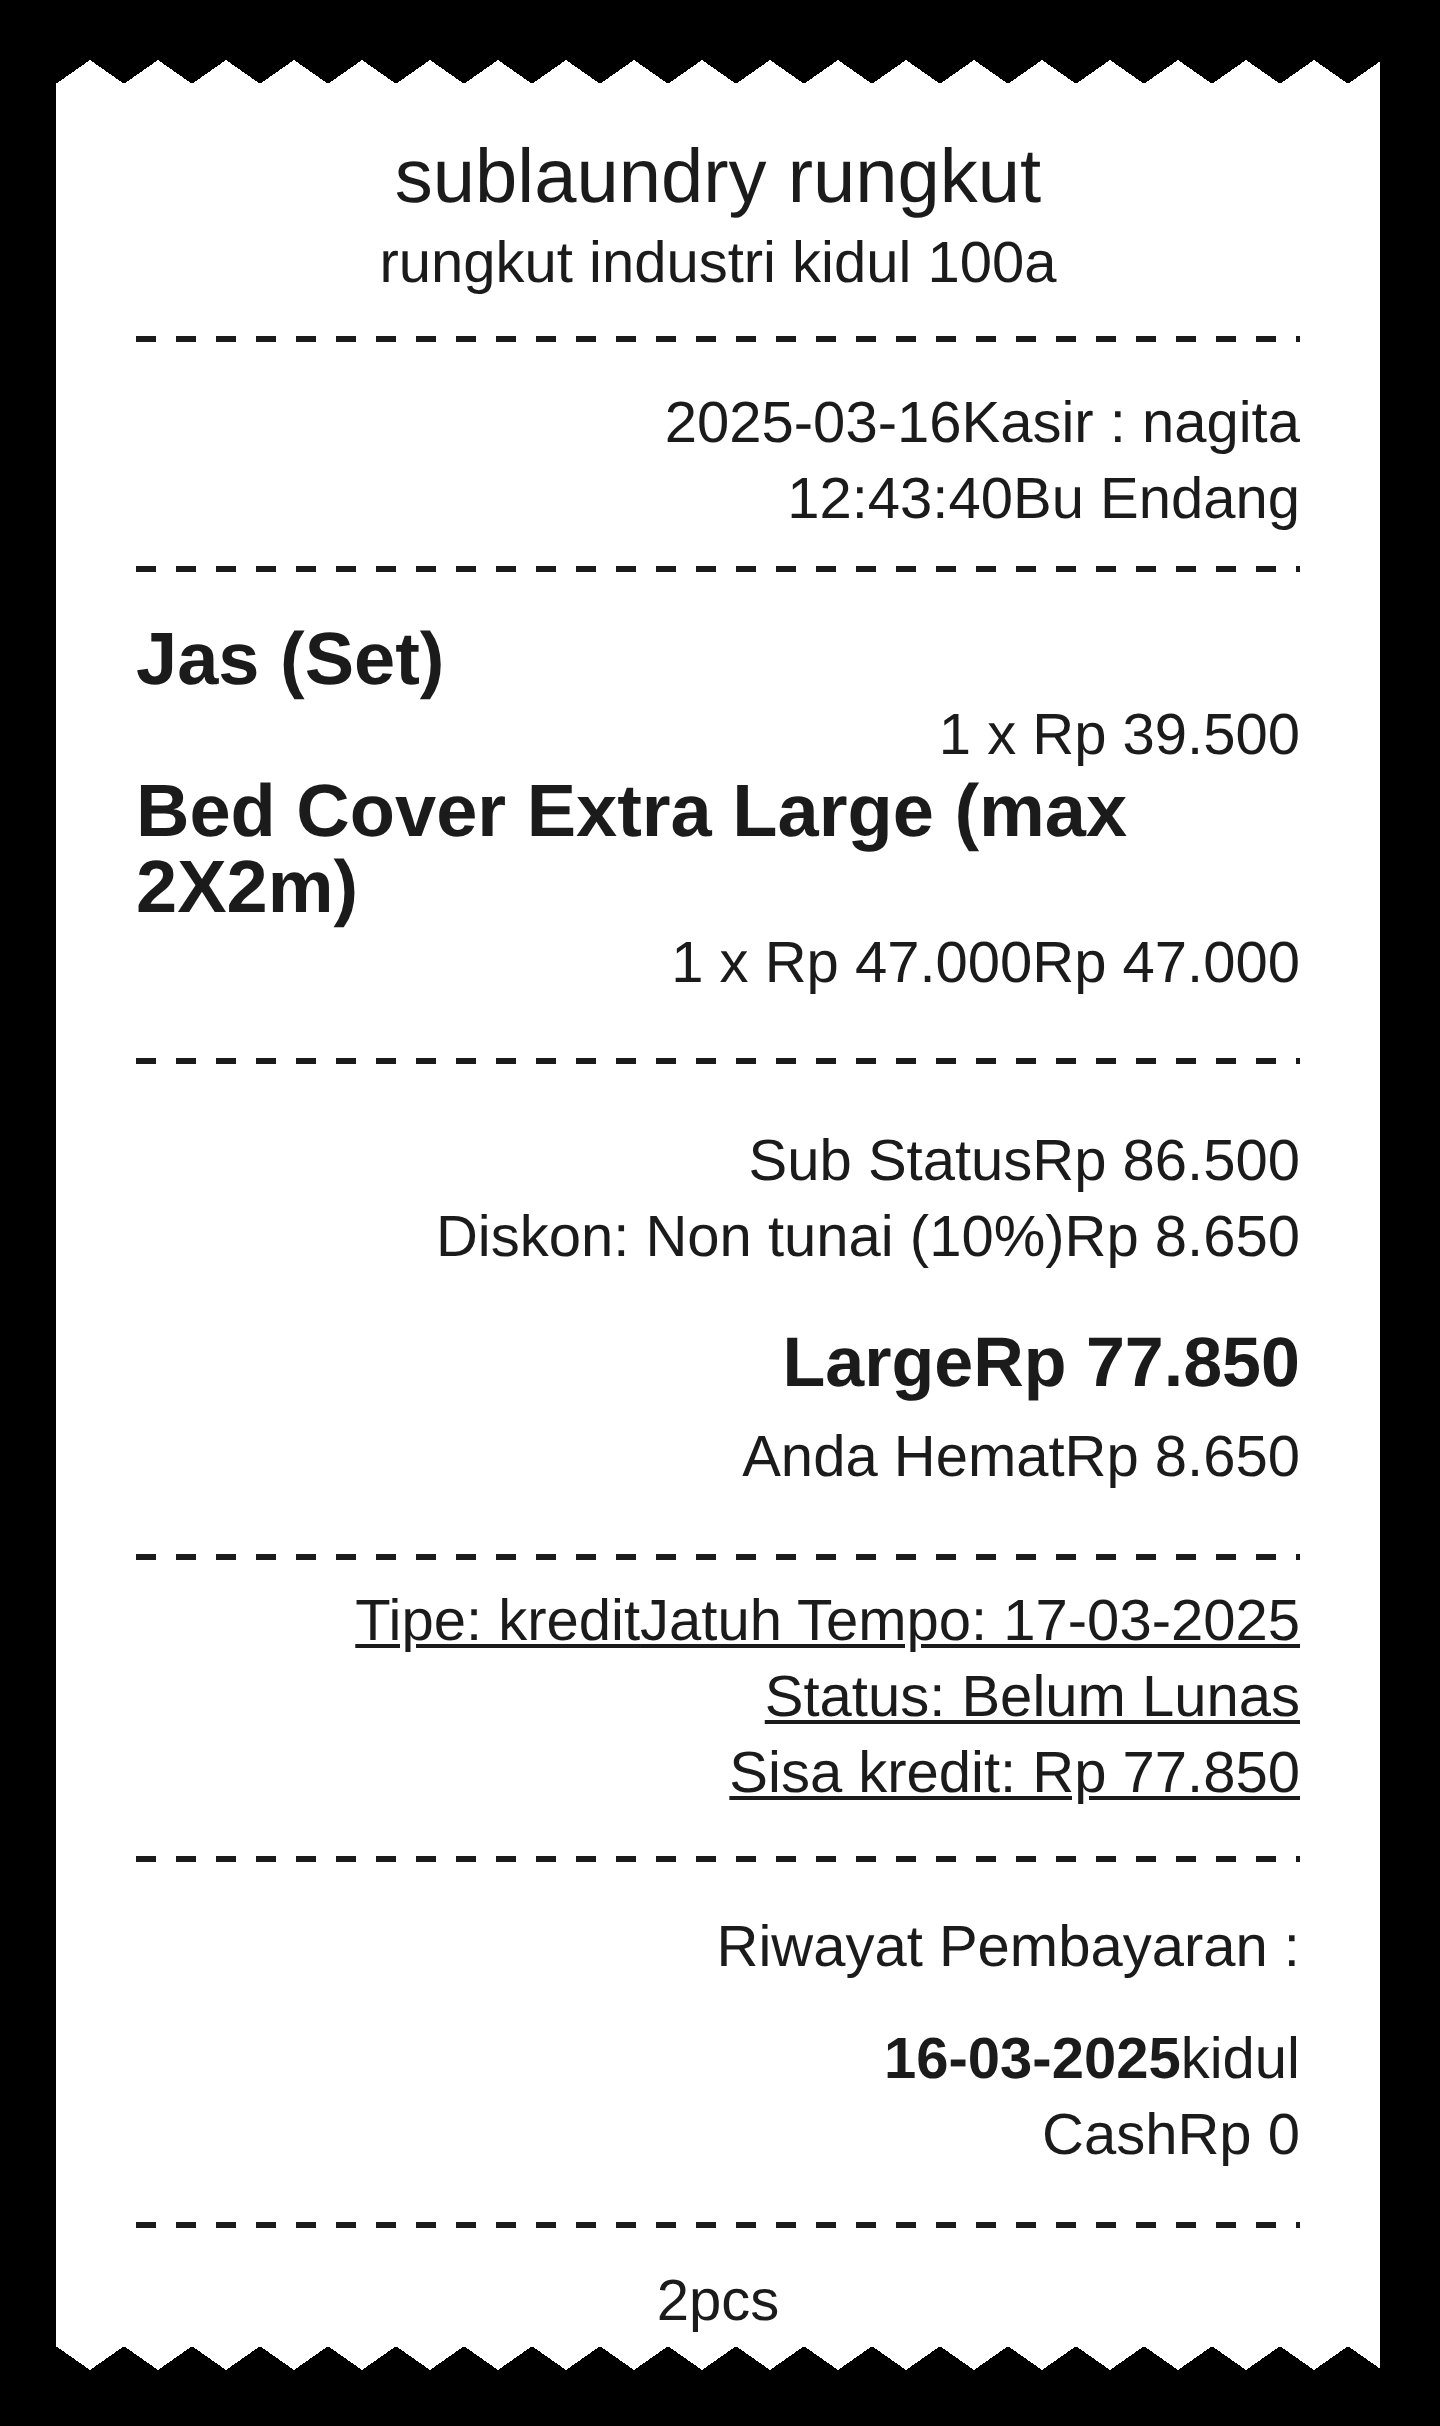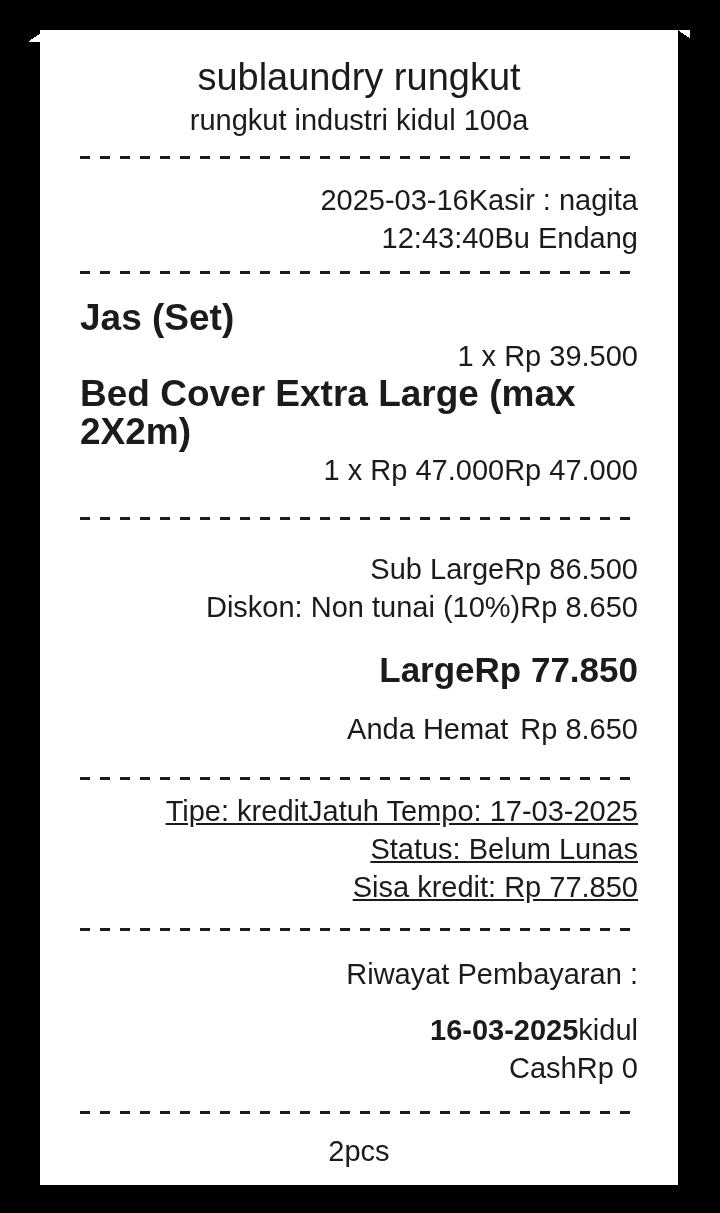--- a/index.html
+++ b/index.html
@@ -16,21 +16,21 @@
     height: 1213px;
     background: #000;
   }
   .receipt {
     position: absolute;
     left: 28px;
     top: 30px;
     width: 662px;
     height: 1155px;
     display: flex;
-    flex-direction: row;
+    flex-direction: column;
   }
   
   .tear { height: 12px; flex: 0 0 12px; }
   .tear-top {
     background: conic-gradient(from 125deg at 50% 0%, #fff 0 110deg, rgba(255,255,255,0) 0);
     background-size: 34px 12px;
     background-repeat: repeat-x;
   }
   .tear-bottom {
     background: conic-gradient(from 305deg at 50% 100%, #fff 0 110deg, rgba(255,255,255,0) 0);
@@ -76,21 +76,21 @@
   .sect-summary { margin-top: 30px; }
   .sect-credit { margin-top: 12px; text-decoration: underline; }
   .sect-history { margin-top: 24px; }
   .item-name { font-size: 37px; line-height: 38px; font-weight: 700; }
   .total-row {
     margin-top: 20px;
     font-size: 35px;
     line-height: 48px;
     font-weight: 700;
   }
-  .savings-row { margin-top: 16px; gap: 12px; }
+  .savings-row { margin-top: 4px; }
   .history-entry { margin-top: 18px; }
   .bold { font-weight: 700; }
   .footer-pcs {
     margin-top: 18px;
     text-align: center;
     font-size: 29px;
     line-height: 38px;
   }
 </style>
 </head>
@@ -133,21 +133,21 @@
             <span>1 x Rp 47.000</span>
             <span>Rp 47.000</span>
           </div>
         </div>
       </div>
 
       <div class="divider d3"></div>
 
       <div class="sect-summary">
         <div class="row">
-          <span>Sub Large</span>
+          <span>Sub Status</span>
           <span>Rp 86.500</span>
         </div>
         <div class="row">
           <span>Diskon: Non tunai (10%)</span>
           <span>Rp 8.650</span>
         </div>
         <div class="row total-row">
           <span>Large</span>
           <span>Rp 77.850</span>
         </div>

